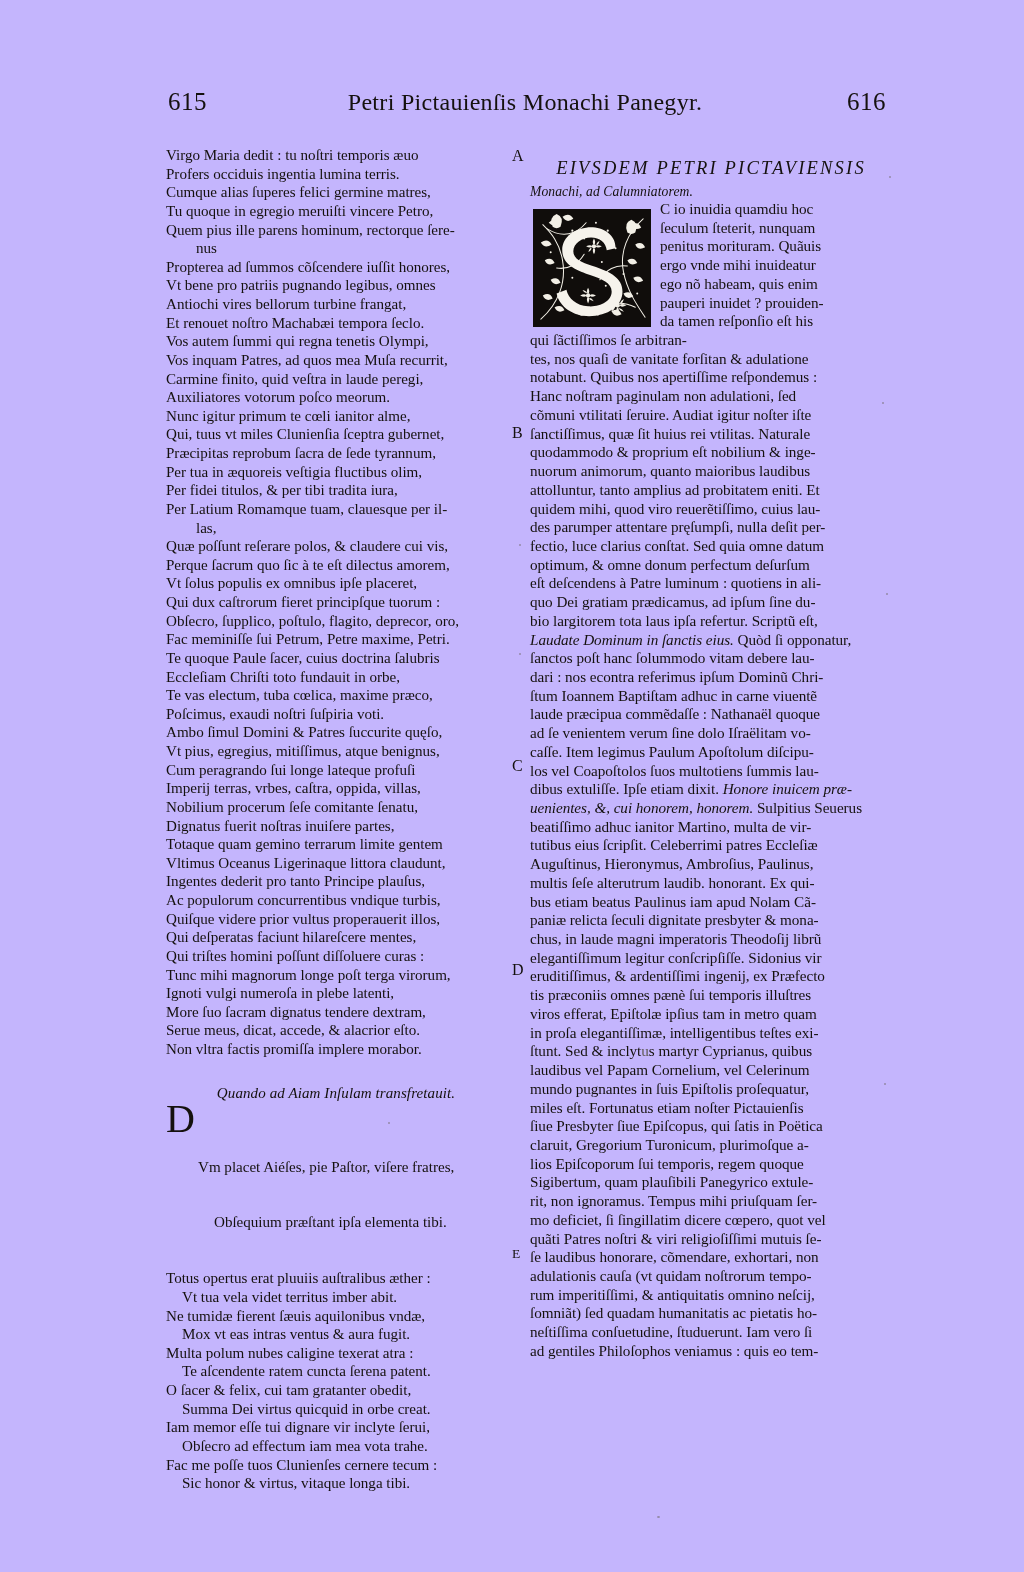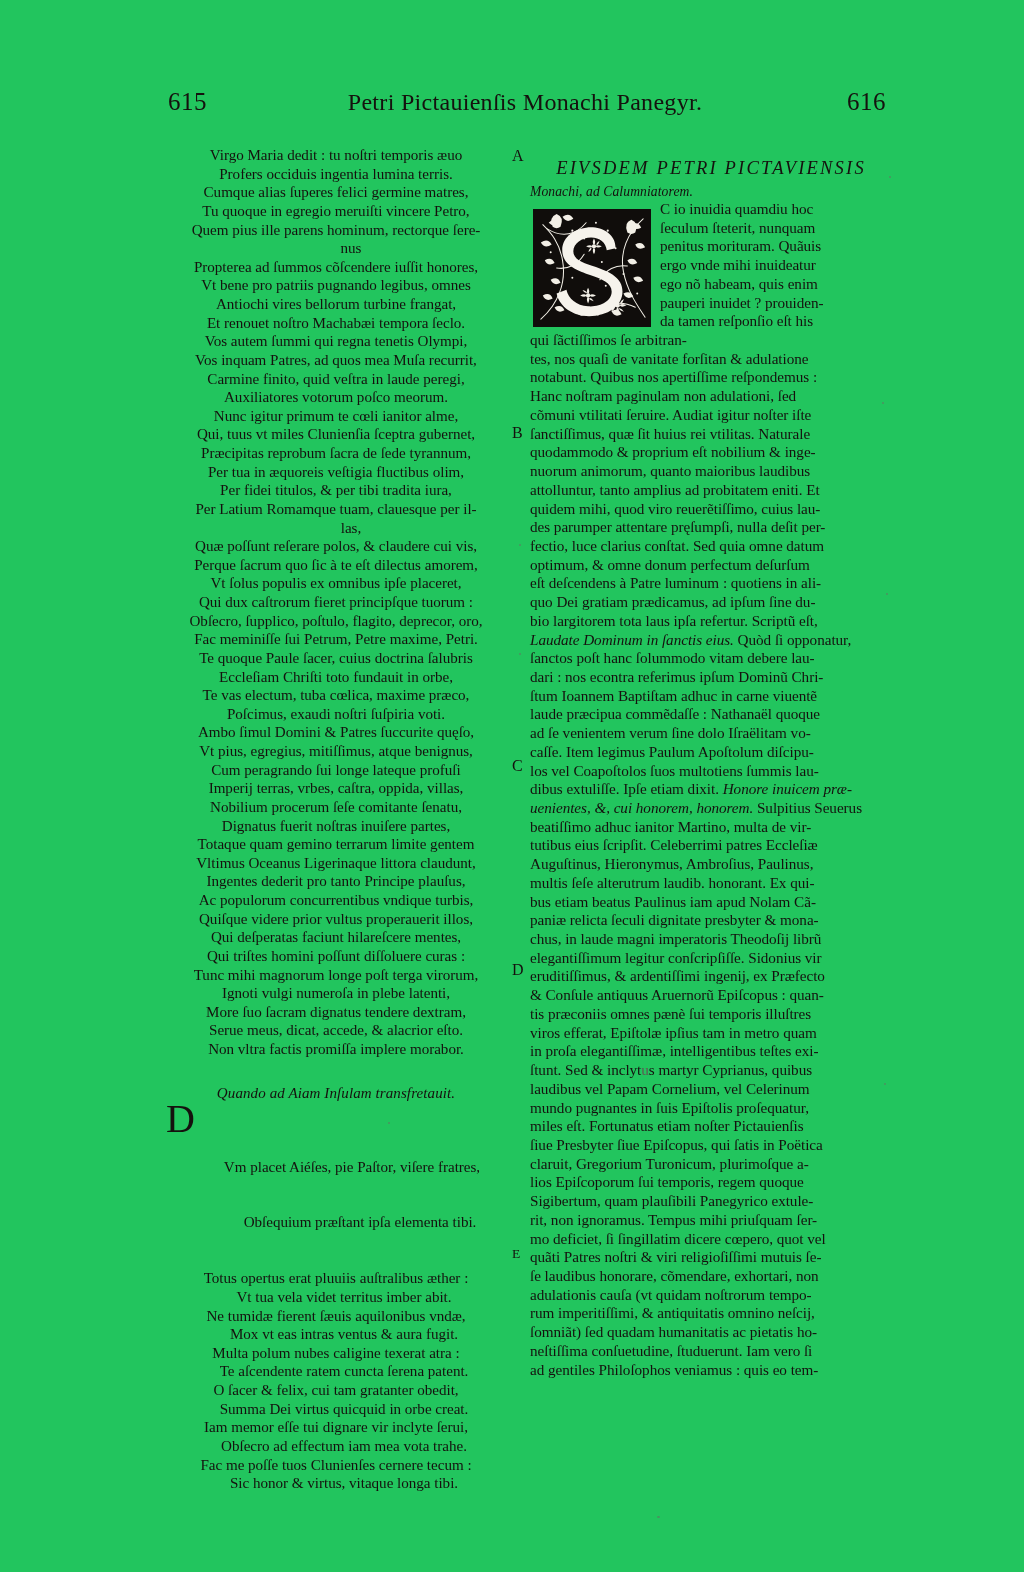--- a/index.html
+++ b/index.html
@@ -4,21 +4,21 @@
 <style>
   html, body {
     margin: 0;
     padding: 0;
     background: #ffffff;
   }
   #page {
     position: relative;
     width: 1024px;
     height: 1572px;
-    background: #22c55e;
+    background: #c4b5fd;
     overflow: hidden;
     font-family: "Liberation Serif", "DejaVu Serif", serif;
     color: #15110e;
   }
 
   
   #running-head {
     position: absolute;
     left: 160px;
     top: 88px;
@@ -50,21 +50,20 @@
   }
   #col-left  { left: 166px;  width: 340px; }
   #col-right { left: 530px;  width: 362px; }
 
   
   .verse {
     font-size: 15.1px;
     line-height: 18.62px;
     white-space: pre-wrap;
     letter-spacing: -0.02px;
-    text-align: center;
   }
   .verse .ln { display: block; }
   .verse .ln.ind1 { padding-left: 30px; }
   .verse .ln.ind2 { padding-left: 16px; }
 
   
   .subhead-italic {
     font-style: italic;
     text-align: center;
     font-size: 15px;
@@ -309,21 +308,20 @@
         <span class="ln"><i>uenientes, &amp;, cui honorem, honorem.</i> Sulpitius Seuerus</span>
         <span class="ln">beatiſſimo adhuc ianitor Martino, multa de vir-</span>
         <span class="ln">tutibus eius ſcripſit. Celeberrimi patres Eccleſiæ</span>
         <span class="ln">Auguſtinus, Hieronymus, Ambroſius, Paulinus,</span>
         <span class="ln">multis ſeſe alterutrum laudib. honorant. Ex qui-</span>
         <span class="ln">bus etiam beatus Paulinus iam apud Nolam Cã-</span>
         <span class="ln">paniæ relicta ſeculi dignitate presbyter &amp; mona-</span>
         <span class="ln">chus, in laude magni imperatoris Theodoſij librũ</span>
         <span class="ln">elegantiſſimum legitur conſcripſiſſe. Sidonius vir</span>
         <span class="ln">eruditiſſimus, &amp; ardentiſſimi ingenij, ex Præfecto</span>
-        <span class="ln">&amp; Conſule antiquus Aruernorũ Epiſcopus : quan-</span>
         <span class="ln">tis præconiis omnes pænè ſui temporis illuſtres</span>
         <span class="ln">viros efferat, Epiſtolæ ipſius tam in metro quam</span>
         <span class="ln">in proſa elegantiſſimæ, intelligentibus teſtes exi-</span>
         <span class="ln">ſtunt. Sed &amp; inclyt<span class="faded">u</span>s martyr Cyprianus, quibus</span>
         <span class="ln">laudibus vel Papam Cornelium, vel Celerinum</span>
         <span class="ln">mundo pugnantes in ſuis Epiſtolis proſequatur,</span>
         <span class="ln">miles eſt. Fortunatus etiam noſter Pictauienſis</span>
         <span class="ln">ſiue Presbyter ſiue Epiſcopus, qui ſatis in Poëtica</span>
         <span class="ln">claruit, Gregorium Turonicum, plurimoſque a-</span>
         <span class="ln">lios Epiſcoporum ſui temporis, regem quoque</span>

